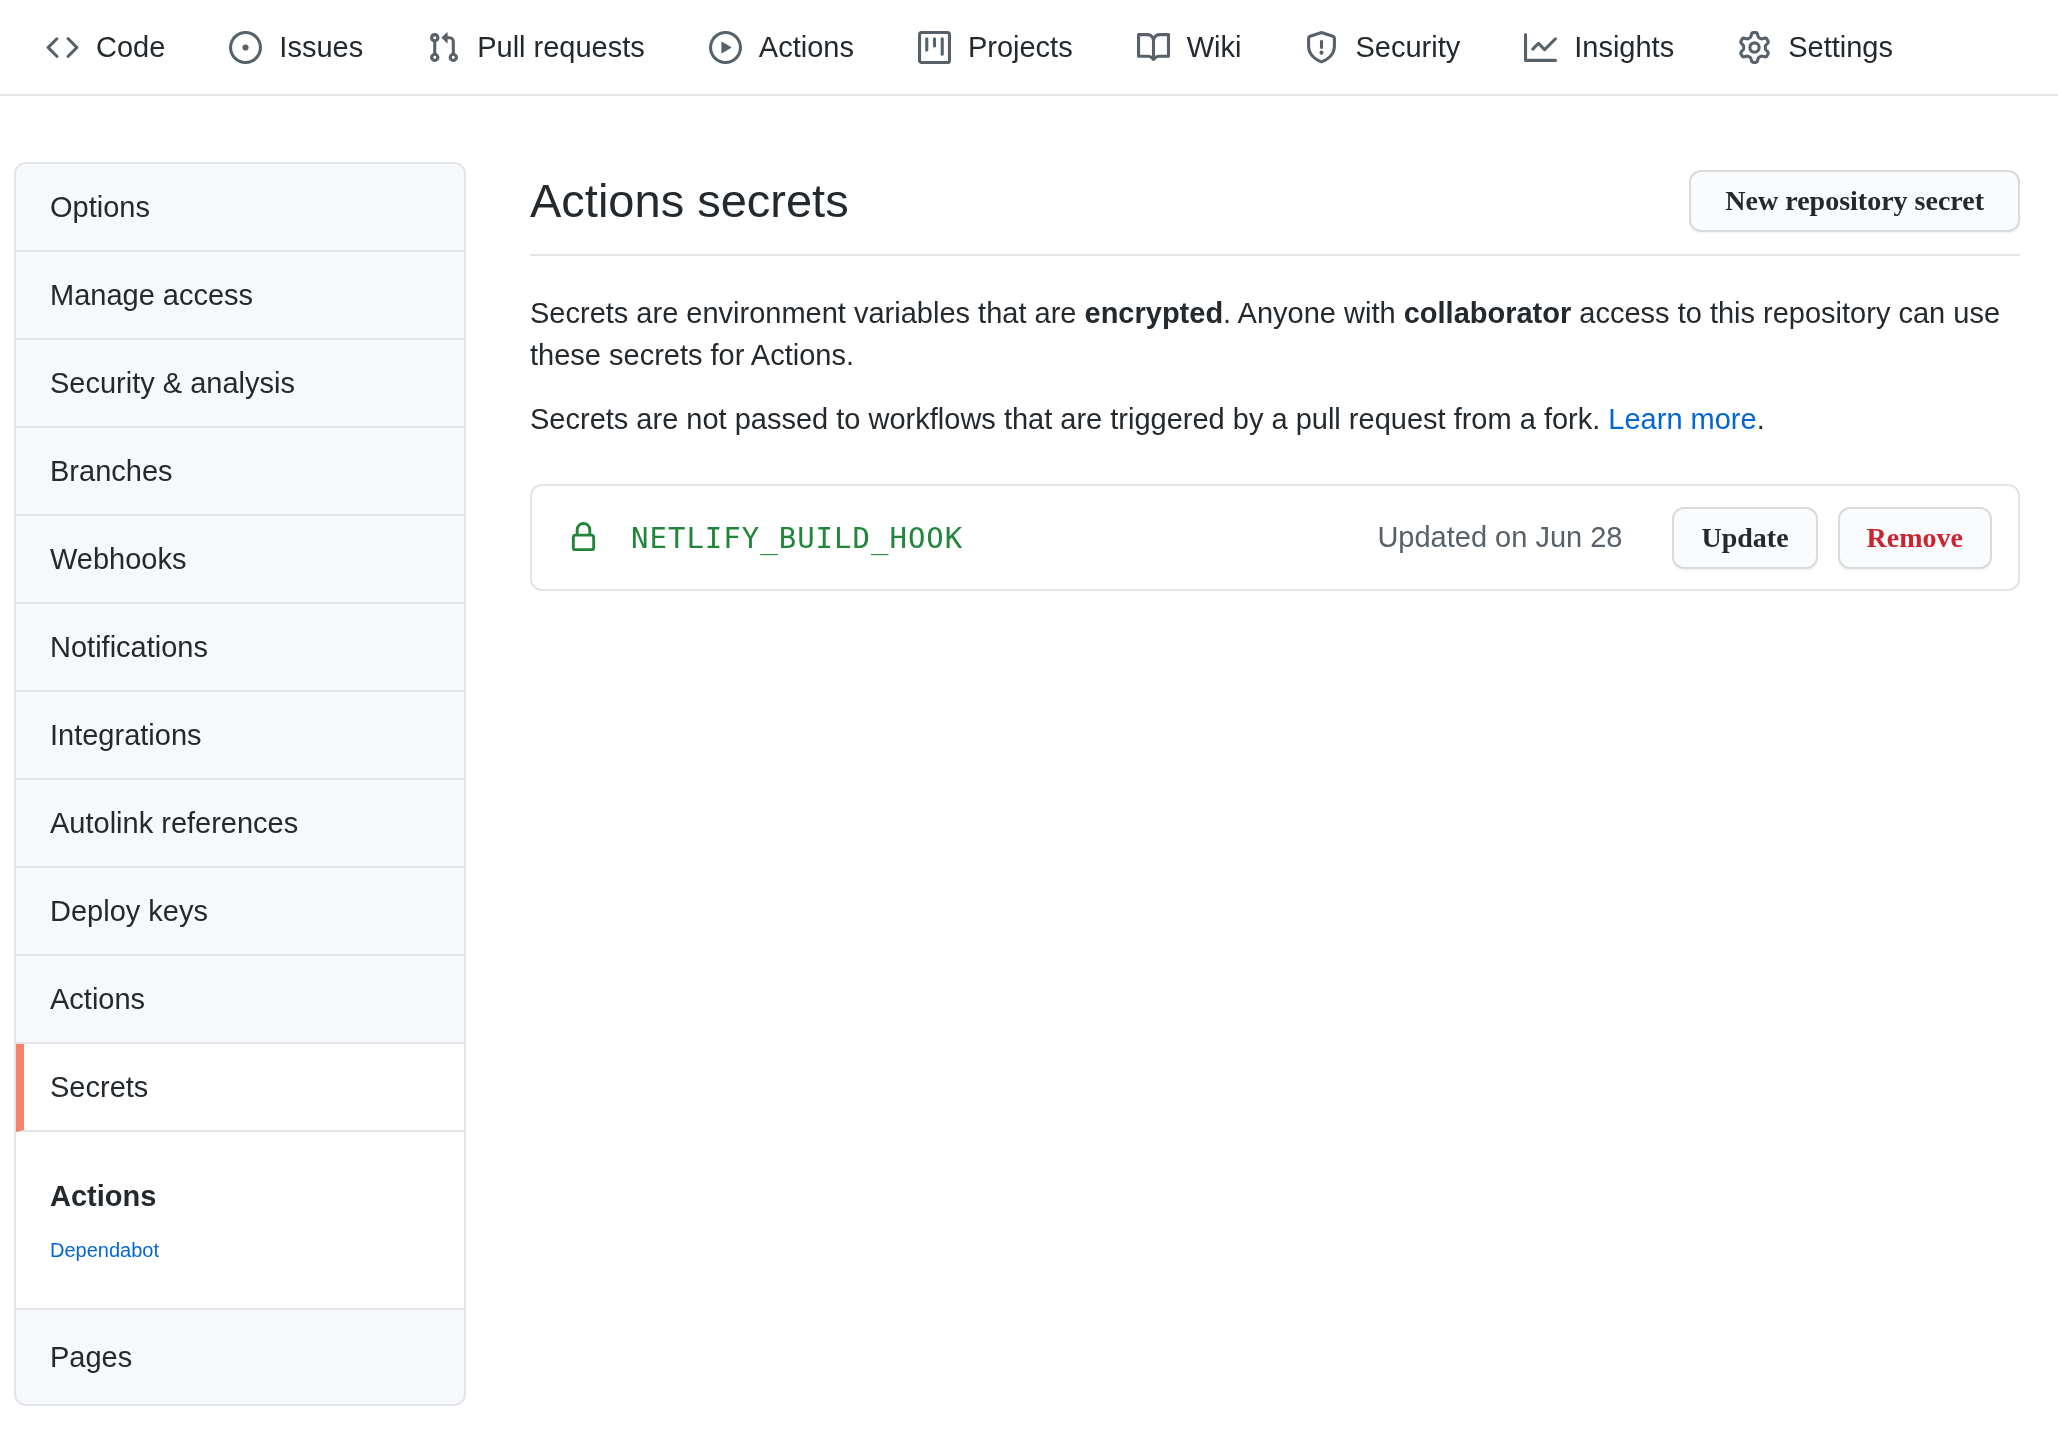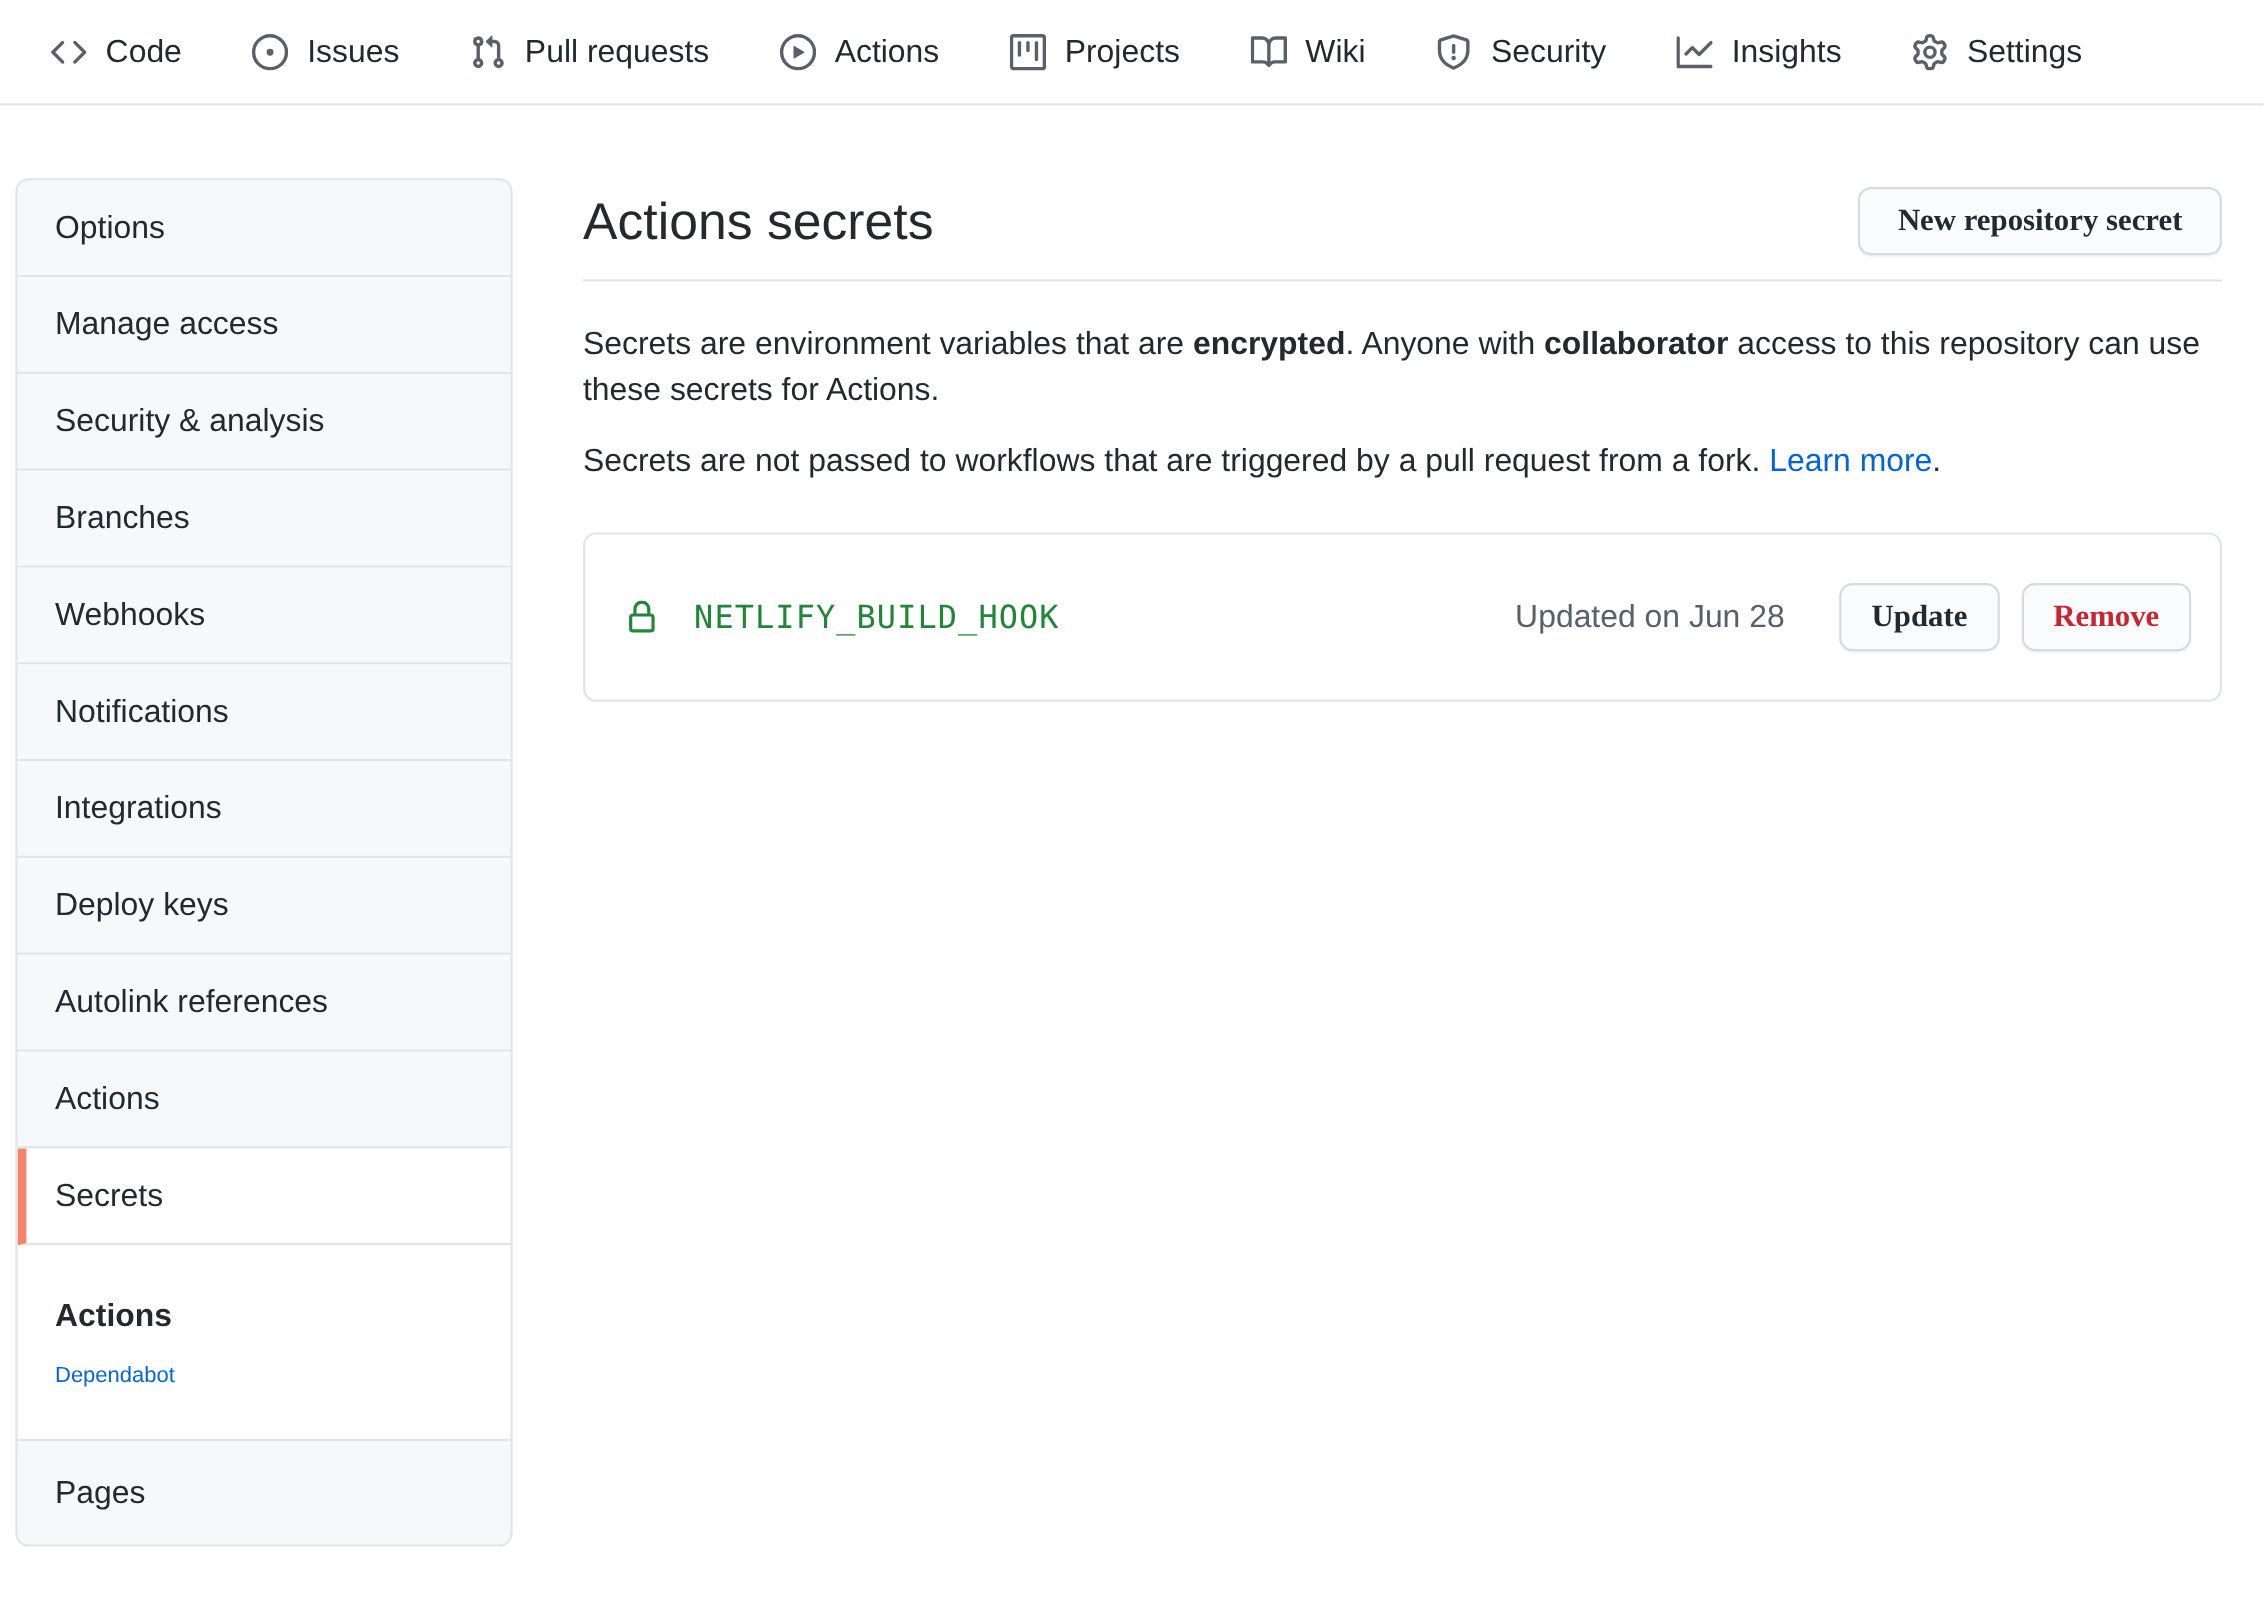--- a/index.html
+++ b/index.html
@@ -77,21 +77,21 @@
     border:2px solid rgba(27,31,35,0.15);border-radius:12px;
     cursor:pointer;white-space:nowrap;
     box-shadow:0 2px 0 rgba(27,31,35,0.04);
   }
   .btn.danger{color:var(--danger-red);}
   .desc{margin:36px 0 0 0;font-size:29px;line-height:42px;color:var(--text-dark);max-width:1490px;}
   .desc.second{margin-top:22px;}
   .desc a{color:var(--link-blue);text-decoration:none;cursor:pointer;}
   
   .secret-box{
-    margin-top:44px;height:154px;
+    margin-top:44px;height:107px;
     border:2px solid var(--border-gray);border-radius:12px;
     display:flex;align-items:center;
     padding:0 26px 0 36px;background:#fff;
   }
   .lock{display:inline-flex;margin-right:32px;}
   .lock svg{width:31px;height:31px;fill:var(--secret-green);}
   .secret-name{
     font-family:"DejaVu Sans Mono","Liberation Mono",monospace;
     font-size:29px;color:var(--secret-green);letter-spacing:1px;
   }
@@ -182,22 +182,22 @@
 
   <aside class="sidebar">
     <div id="sidebar-list">
         <div class="side-item">Options</div>
         <div class="side-item">Manage access</div>
         <div class="side-item">Security &amp; analysis</div>
         <div class="side-item">Branches</div>
         <div class="side-item">Webhooks</div>
         <div class="side-item">Notifications</div>
         <div class="side-item">Integrations</div>
+        <div class="side-item">Autolink references</div>
         <div class="side-item">Deploy keys</div>
-        <div class="side-item">Autolink references</div>
         <div class="side-item">Actions</div>
         <div class="side-item selected">Secrets</div>
       </div>
     <div class="side-subnav">
       <div class="subnav-header">Actions</div>
       <a class="subnav-link">Dependabot</a>
     </div>
     <div class="side-item footer">Pages</div>
   </aside>
 

